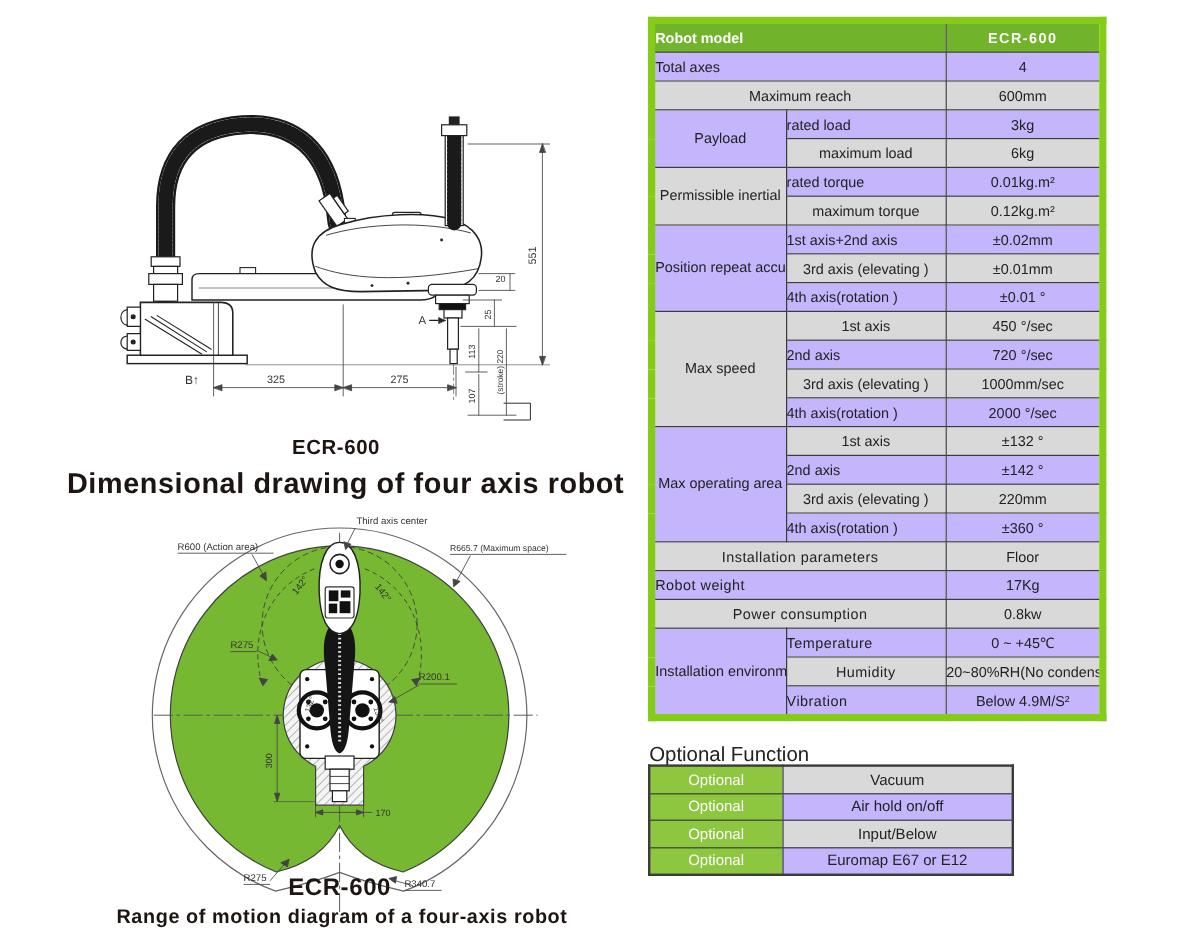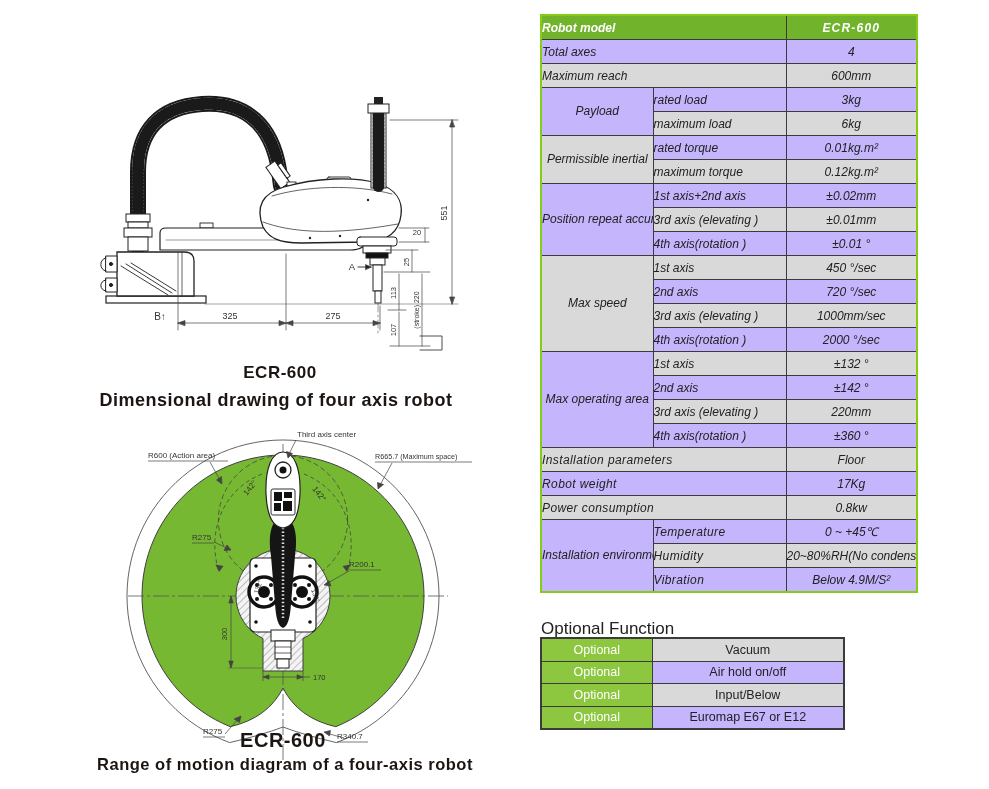--- a/index.html
+++ b/index.html
@@ -3,37 +3,37 @@
 <meta charset="utf-8">
 <style>
   html,body{margin:0;padding:0;background:#fff;}
   #canvas{position:relative;width:989px;height:789px;background:#fff;overflow:hidden;
           font-family:"Liberation Sans",sans-serif;color:#222;}
   svg text{font-family:"Liberation Sans",sans-serif;}
 
   
   .dtitle{position:absolute;text-align:center;font-weight:bold;color:#1c1512;letter-spacing:.5px;}
   #t1a{left:60px;top:363px;width:440px;font-size:17px;}
-  #t1b{left:36px;top:390px;width:480px;font-size:18px;}
+  #t1b{left:48px;top:390px;width:480px;font-size:24px;}
   #t2a{left:63px;top:729px;width:440px;font-size:20px;}
   #t2b{left:45px;top:755px;width:480px;font-size:16.5px;}
 
   
   table.spec{position:absolute;left:540px;top:14px;width:378px;border-collapse:collapse;
-             table-layout:fixed;border:2px solid #84cc16;font-style:italic;}
+             table-layout:fixed;border:6px solid #84cc16;}
   table.spec td{border:1px solid #3b3b3b;height:23px;padding:0;font-size:12px;
                 overflow:hidden;white-space:nowrap;vertical-align:middle;}
   td.hdr{background:var(--green-header);color:#fff;font-weight:bold;padding-left:12px;font-size:12.5px;}
   td.hdrv{background:var(--green-header);color:#fff;font-weight:bold;text-align:center;
           font-size:14px;letter-spacing:1.2px;}
   td.lbl{padding-left:13px;}
   td.sub{padding-left:10px;}
   td.grp{text-align:center;white-space:normal;line-height:1.25;font-size:11.5px;padding:0 4px;}
   td.val{text-align:center;}
-  td.g{background:var(--gray-row);}
+  td.g{background:var(--gray-row);text-align:center;}
   td.w{background:#c4b5fd;}
   td.lg{font-size:13px;letter-spacing:.4px;}
   td.sm{font-size:9.5px;letter-spacing:0;}
   td.md{font-size:13px;margin-top:44px;}
 
   
   #optTitle{position:absolute;left:541px;top:619px;font-size:17px;color:#222;}
   table.opt{position:absolute;left:540px;top:637px;width:303px;border-collapse:collapse;
             table-layout:fixed;border:2px solid #3b3b3b;}
   table.opt td{border:1px solid #3b3b3b;height:21.5px;padding:0;text-align:center;

